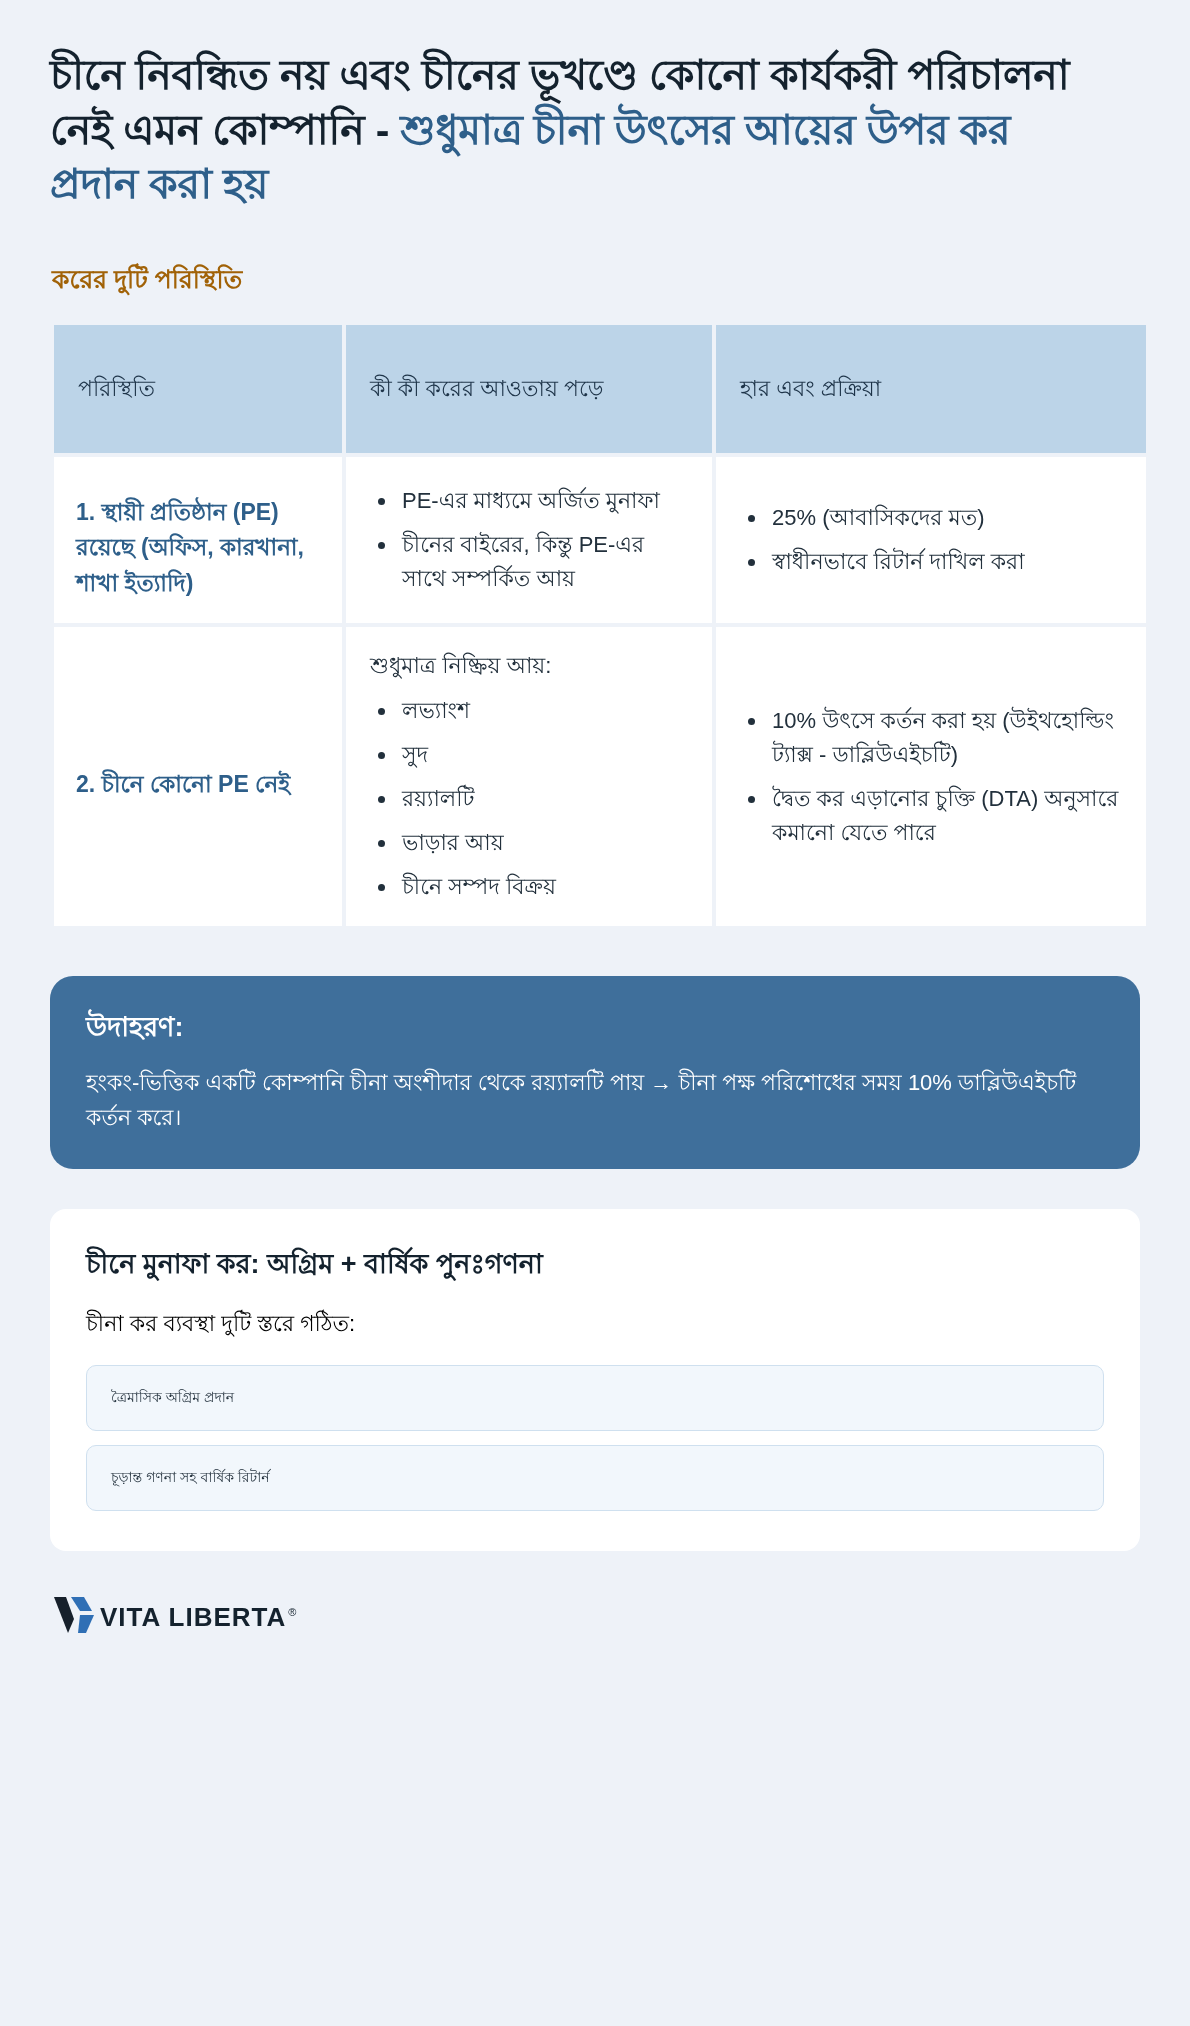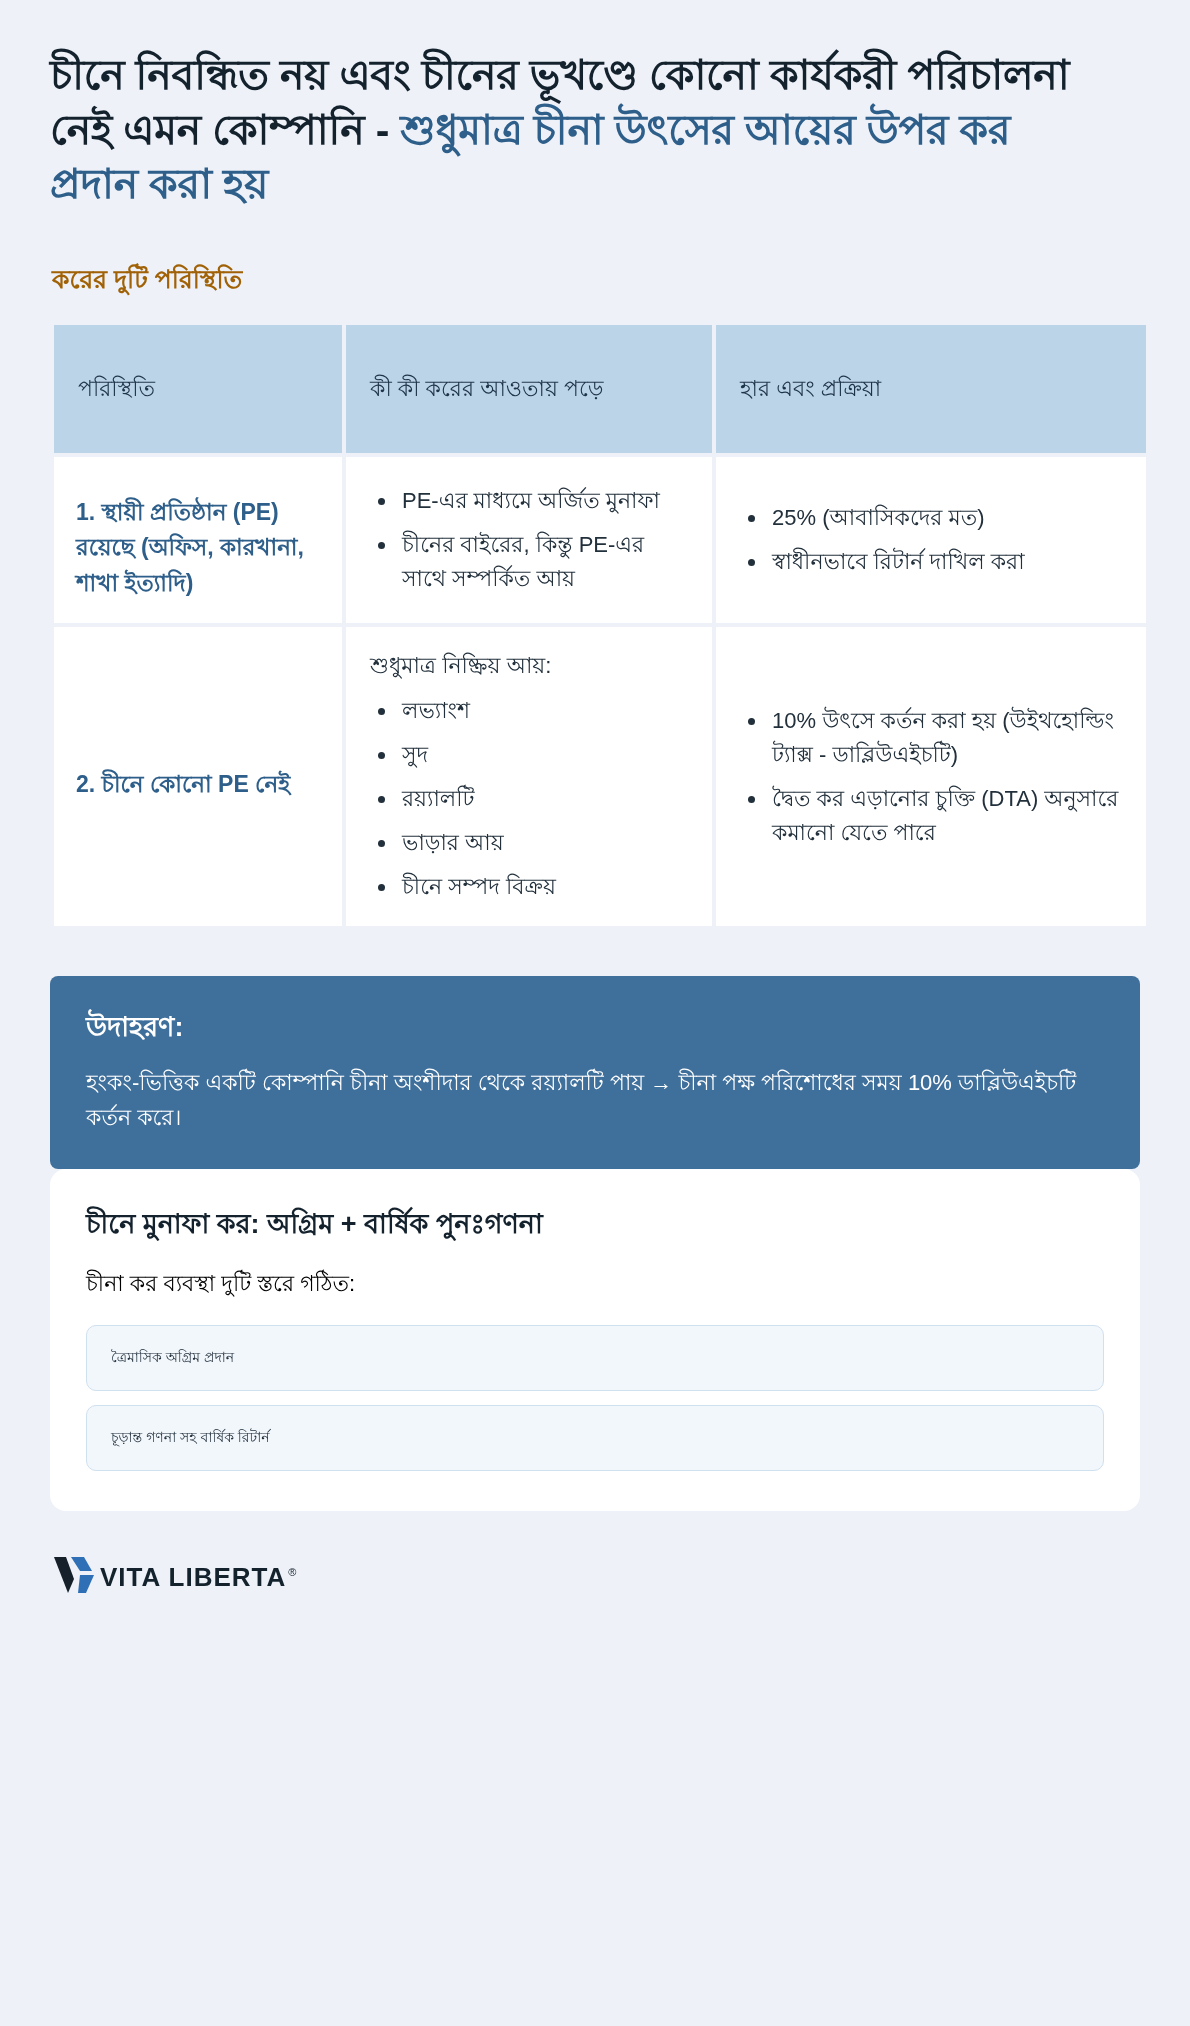--- a/index.html
+++ b/index.html
@@ -89,39 +89,40 @@
   }
   td ul li:last-child { margin-bottom: 0; }
   .lead-text {
     margin: 0 0 10px 2px;
   }
 
   
   .callout {
     margin-top: 46px;
     background: #3f6f9b;
-    border-radius: 8px;
+    border-radius: 23px;
     padding: 30px 36px 34px 36px;
     color: #ffffff;
     width: 1090px;
   }
   .callout h3 {
     margin: 0 0 14px 0;
     font-size: 27px;
     font-weight: bold;
   }
   .callout p {
     margin: 0;
     font-size: 22px;
     line-height: 1.6;
     color: #ffffff;
   }
 
   
   .card {
+    margin-top: 40px;
     background: #ffffff;
     border-radius: 16px;
     padding: 34px 36px 40px 36px;
     width: 1090px;
   }
   .card h3 {
     margin: 0 0 18px 0;
     font-size: 27px;
     font-weight: bold;
     color: #14222e;

